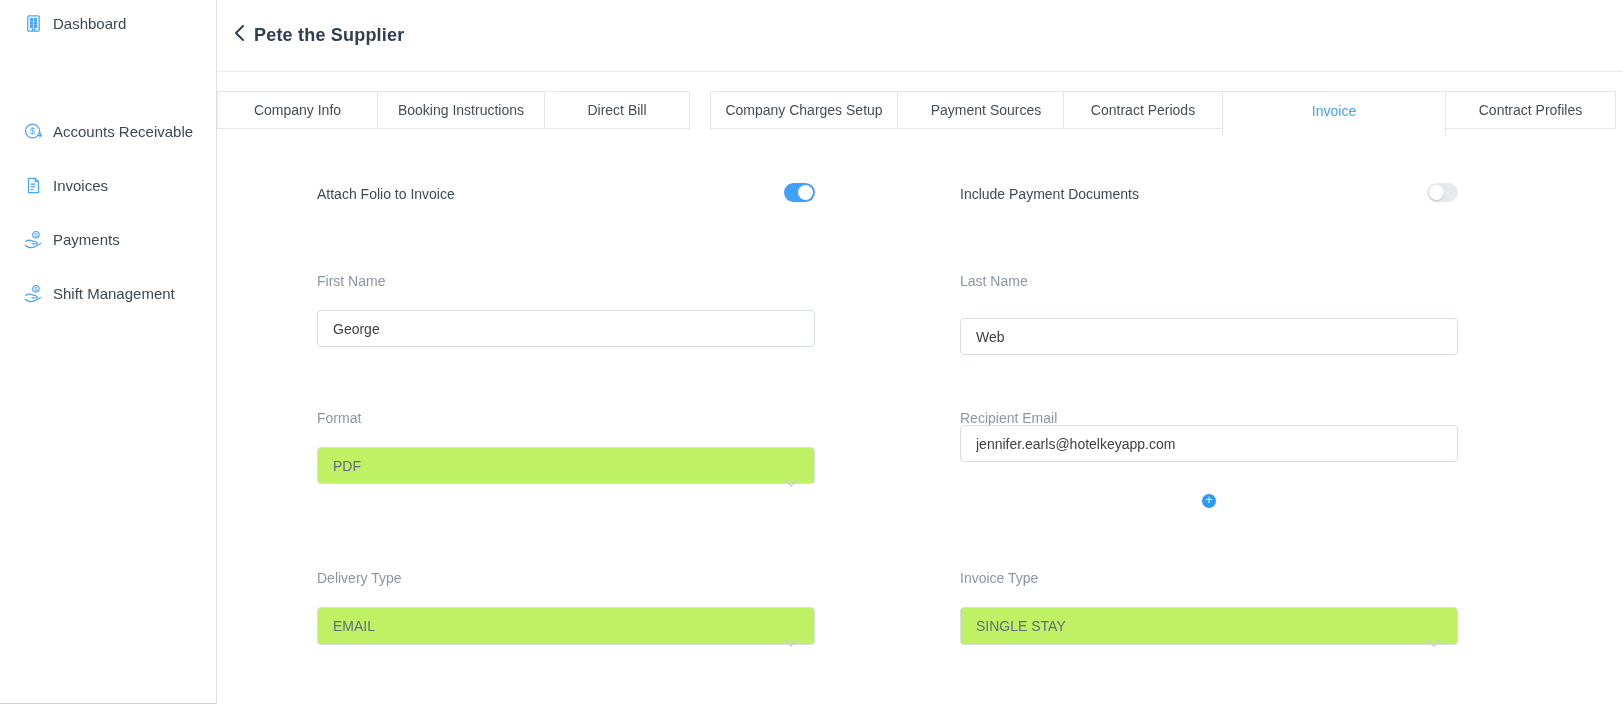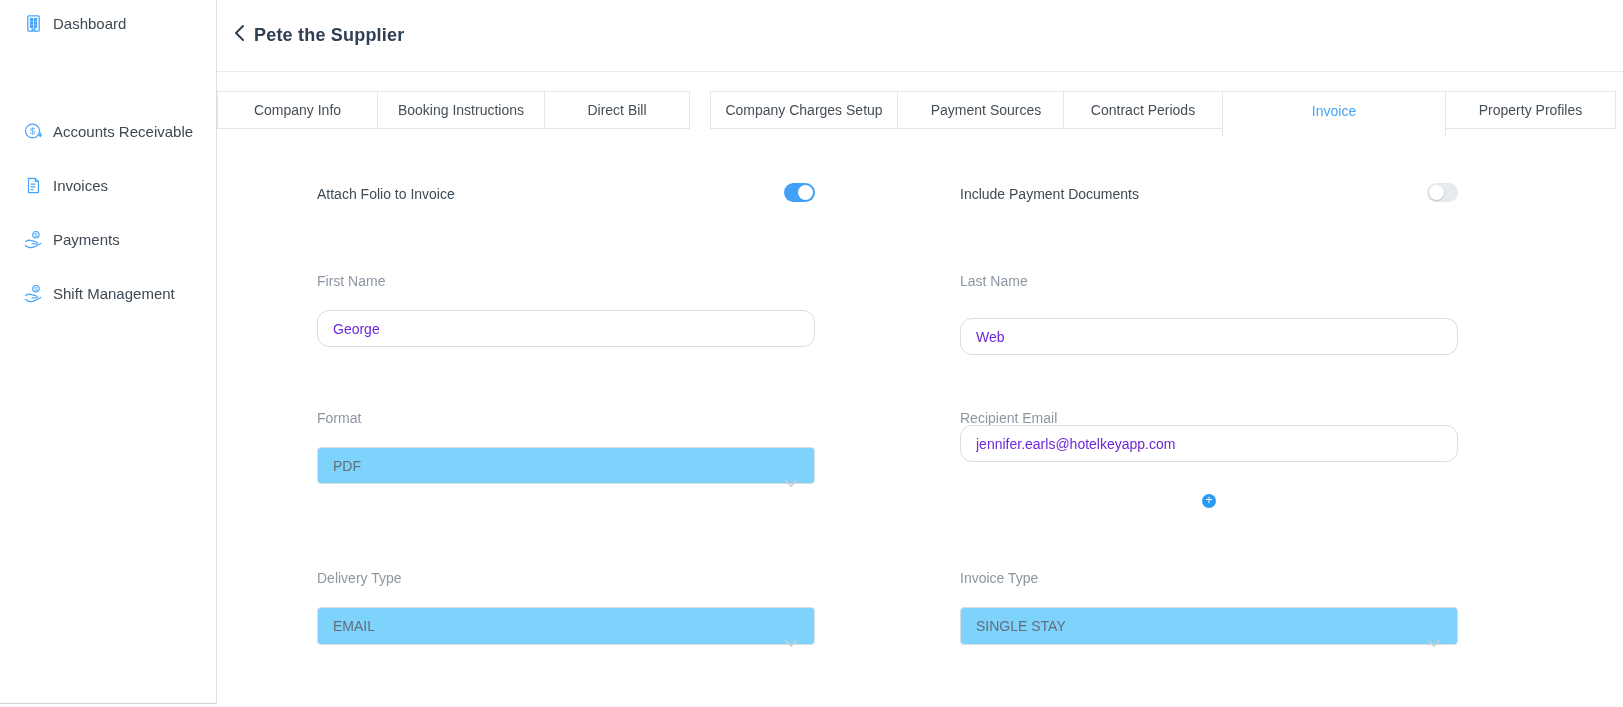--- a/index.html
+++ b/index.html
@@ -22,25 +22,25 @@
   .header-divider { position:absolute; left:217px; top:71px; right:0; height:1px; background:#ebebeb; }
 
   
   .tab { position:absolute; top:91px; height:38px; background:#fff; border:1px solid #e3e6ea;
          font-size:14px; color:#454e57; text-align:center; line-height:36px; cursor:pointer; z-index:1; }
   .tab.active { height:45px; border-bottom:none; color:#42a3f7; line-height:38px; z-index:2; }
 
   
   .field-label { position:absolute; font-size:14px; color:#8c96a3; }
   .toggle-label { position:absolute; font-size:14px; color:#3e4a55; }
-  .text-input { position:absolute; width:498px; height:37px; border:1px solid #d8dde3; border-radius:12px;
-                padding:0 15px; font-family:"Liberation Sans", sans-serif; font-size:14px; color:#6d28d9;
+  .text-input { position:absolute; width:498px; height:37px; border:1px solid #d8dde3; border-radius:4px;
+                padding:0 15px; font-family:"Liberation Sans", sans-serif; font-size:14px; color:#404040;
                 background:#fff; outline:none; }
   .select { position:absolute; width:498px; height:38px; border:1px solid #d8dde3; border-radius:4px;
-            background:#7dd3fc; font-size:14px; color:#646d79; line-height:36px; padding-left:15px; cursor:pointer; }
+            background:#bef264; font-size:14px; color:#646d79; line-height:36px; padding-left:15px; cursor:pointer; }
   .select .chev { position:absolute; right:16px; top:16px; }
 
   .toggle { position:absolute; width:31px; height:19px; border-radius:10px; cursor:pointer; }
   .toggle.on  { background:#41a0f7; }
   .toggle.off { background:#e6e9ed; }
   .toggle .knob { position:absolute; top:2px; width:15px; height:15px; border-radius:50%; background:#fff; }
   .toggle.on  .knob { right:2px; }
   .toggle.off .knob { left:2px; box-shadow:0 1px 2px rgba(0,0,0,0.18); }
 
   .plus-button { position:absolute; left:1202px; top:494px; width:14px; height:14px; border-radius:50%;
@@ -131,21 +131,21 @@
   <div class="header-divider"></div>
 
   <nav>
     <div class="tab" style="left:217px;width:161px">Company Info</div>
     <div class="tab" style="left:377px;width:168px">Booking Instructions</div>
     <div class="tab" style="left:544px;width:146px">Direct Bill</div>
     <div class="tab" style="left:710px;width:188px">Company Charges Setup</div>
     <div class="tab" style="left:897px;width:178px">Payment Sources</div>
     <div class="tab" style="left:1063px;width:160px">Contract Periods</div>
     <div class="tab active" style="left:1222px;width:224px">Invoice</div>
-    <div class="tab" style="left:1445px;width:171px">Property Profiles</div>
+    <div class="tab" style="left:1445px;width:171px">Contract Profiles</div>
   </nav>
 
   <main>
 
     <span class="toggle-label" style="left:317px;top:186px">Attach Folio to Invoice</span>
     <div class="toggle on" style="left:784px;top:183px">
       <span class="knob"></span>
     </div>
 
     <span class="toggle-label" style="left:960px;top:186px">Include Payment Documents</span>

